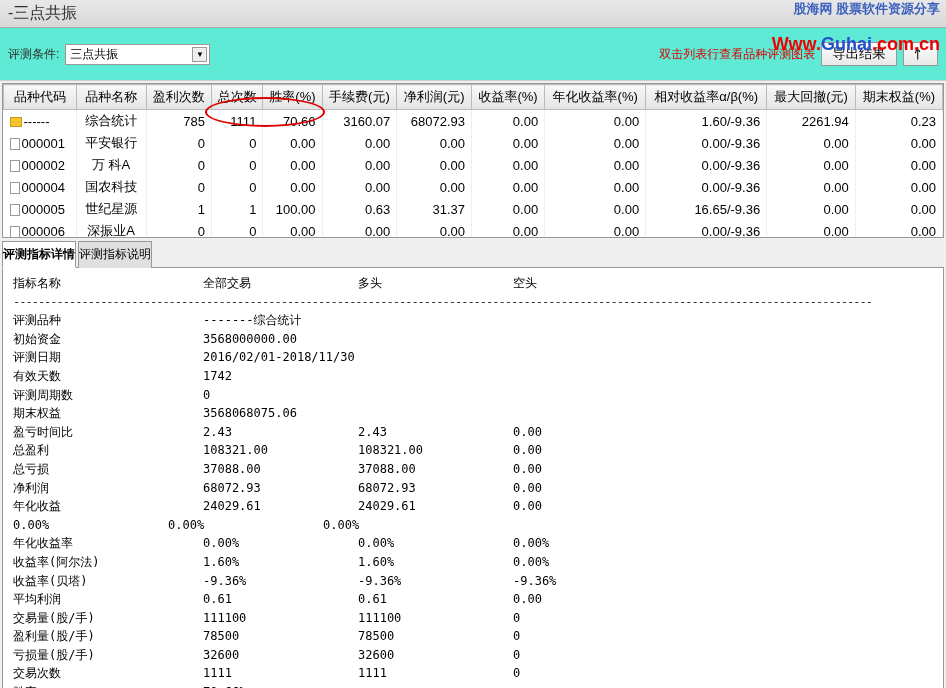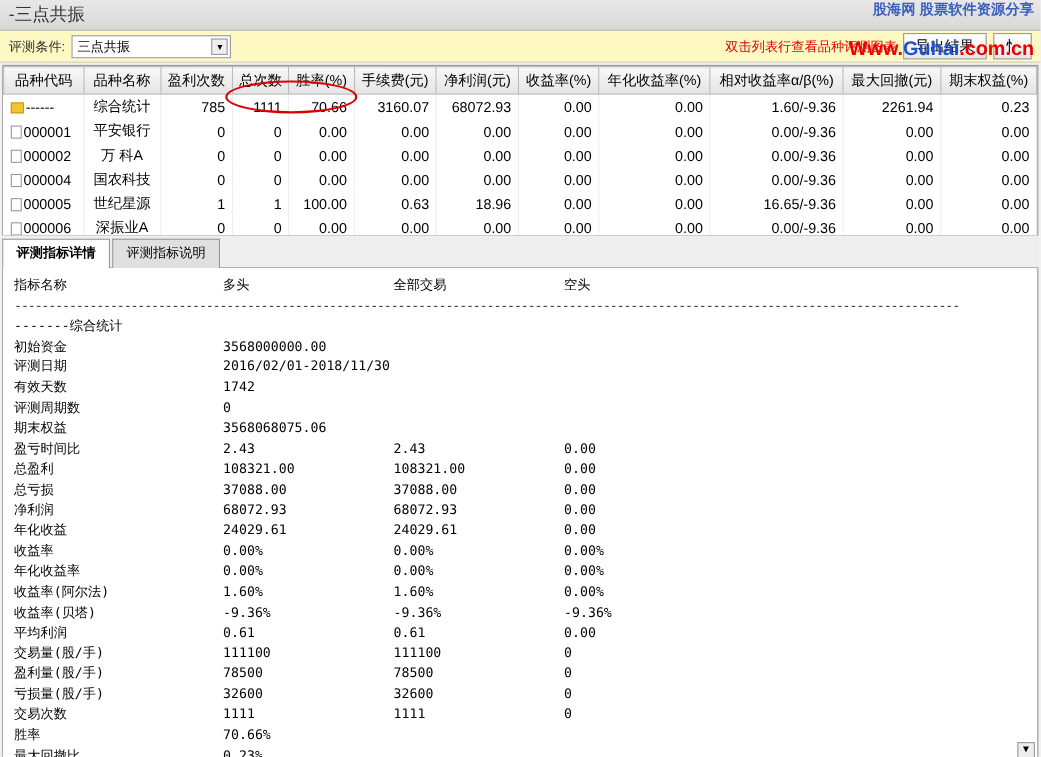--- a/index.html
+++ b/index.html
@@ -1,18 +1,18 @@
 <!DOCTYPE html>
 <html><head>
   <meta charset="utf-8">
   <style>
     * { box-sizing: border-box; margin: 0; padding: 0; }
     body { font-family: "Microsoft YaHei", SimSun, Arial, sans-serif; font-size: 12px; background: #f0f0f0; width: 946px; height: 688px; overflow: hidden; }
     .title-bar { background: linear-gradient(#e8e8e8, #d8d8d8); border-bottom: 1px solid #aaa; padding: 3px 8px; font-size: 16px; color: #333; }
-    .toolbar { background: #fef9c3; border-bottom: 1px solid #ccc; padding: 2px 8px; display: flex; align-items: center; gap: 6px; }
+    .toolbar { background: #5eead4; border-bottom: 1px solid #ccc; padding: 14px 8px; display: flex; align-items: center; gap: 6px; }
     .toolbar-label { color: #333; }
     .combo { border: 1px solid #999; background: #fff; width: 145px; height: 21px; display: flex; align-items: center; padding: 0 4px; position: relative; }
     .combo-arrow { position: absolute; right: 2px; border: 1px solid #999; width: 15px; height: 15px; display: flex; align-items: center; justify-content: center; font-size: 8px; background: #eee; }
     .hint-text { color: #d00; margin-left: auto; margin-right: 0; }
     .btn { border: 1px solid #999; background: linear-gradient(#fff,#e8e8e8); padding: 2px 10px; cursor: pointer; }
     .watermark-top { position: absolute; right: 6px; top: 0; font-size: 13px; color: #3a5fbf; font-weight: bold; z-index: 5; }
     .watermark-url { position: absolute; right: 6px; top: 34px; font-size: 18px; font-weight: bold; z-index: 5; }
     .watermark-url .red { color: #e00; }
     .watermark-url .blue { color: #2050d0; }
     
@@ -22,21 +22,21 @@
     td { border-right: 1px solid #eee; padding: 2px 6px; text-align: right; white-space: nowrap; }
     td.left { text-align: left; }
     td.center { text-align: center; }
     tr.selected td { background: #fff; }
     .folder-icon { display: inline-block; width: 12px; height: 10px; background: #f4c430; border: 1px solid #c89820; vertical-align: middle; margin-right: 2px; }
     .file-icon { display: inline-block; width: 10px; height: 12px; background: #fff; border: 1px solid #999; vertical-align: middle; margin-right: 2px; }
     .red-circle { position: absolute; border: 2px solid #d00; border-radius: 50%; width: 120px; height: 30px; left: 202px; top: 13px; pointer-events: none; z-index: 3; }
     
     .tabs-wrap { margin: 2px; }
     .tab-header { display: flex; border-bottom: 1px solid #999; background: #eee; }
-    .tab { border: 1px solid #999; border-bottom: none; padding: 4px 12px; background: #e0e0e0; margin-right: 2px; cursor: pointer; position: relative; top: 1px; }
+    .tab { border: 1px solid #999; border-bottom: none; padding: 4px 0; background: #e0e0e0; margin-right: 2px; cursor: pointer; position: relative; top: 1px; }
     .tab.active { background: #fff; font-weight: bold; border-bottom: 1px solid #fff; }
     .detail-panel { border: 1px solid #999; border-top: none; background: #fff; height: 450px; overflow: auto; padding: 6px 10px; font-family: SimSun, monospace; font-size: 12px; line-height: 1.55; position: relative; }
     .detail-header { display: flex; font-weight: normal; }
     .detail-header .c1 { width: 190px; }
     .detail-header .c2 { width: 155px; }
     .detail-header .c3 { width: 155px; }
     .dashes { color: #333; letter-spacing: -1px; }
     .detail-row { display: flex; }
     .detail-row .lbl { width: 190px; }
     .detail-row .v1 { width: 155px; }
@@ -143,21 +143,21 @@
           <td>0.00</td>
           <td>0.00</td>
         </tr>
         <tr>
           <td class="left"><span class="file-icon"></span>000005</td>
           <td class="center">世纪星源</td>
           <td>1</td>
           <td>1</td>
           <td>100.00</td>
           <td>0.63</td>
-          <td>18.96</td>
+          <td>31.37</td>
           <td>0.00</td>
           <td>0.00</td>
           <td>16.65/-9.36</td>
           <td>0.00</td>
           <td>0.00</td>
         </tr>
         <tr>
           <td class="left"><span class="file-icon"></span>000006</td>
           <td class="center">深振业A</td>
           <td>0</td>
@@ -190,27 +190,28 @@
 </div>
 
 <div class="tabs-wrap">
   <div class="tab-header">
     <div class="tab active">评测指标详情</div>
     <div class="tab">评测指标说明</div>
   </div>
   <div class="detail-panel">
     <div class="detail-header">
       <span class="c1">指标名称</span>
+      <span class="c2">全部交易</span>
       <span class="c2">多头</span>
-      <span class="c2">全部交易</span>
       <span class="c3">空头</span>
     </div>
     <div class="dashes">------------------------------------------------------------------------------------------------------------------------------------------</div>
     <div id="detail-rows">
         <div class="detail-row">
+          <span class="lbl">评测品种</span>
           <span class="v1">-------综合统计</span>
           <span class="v2"></span>
           <span class="v3"></span>
         </div>
         <div class="detail-row">
           <span class="lbl">初始资金</span>
           <span class="v1">3568000000.00</span>
           <span class="v2"></span>
           <span class="v3"></span>
         </div>
@@ -262,21 +263,20 @@
           <span class="v2">68072.93</span>
           <span class="v3">0.00</span>
         </div>
         <div class="detail-row">
           <span class="lbl">年化收益</span>
           <span class="v1">24029.61</span>
           <span class="v2">24029.61</span>
           <span class="v3">0.00</span>
         </div>
         <div class="detail-row">
-          <span class="lbl">收益率</span>
           <span class="v1">0.00%</span>
           <span class="v2">0.00%</span>
           <span class="v3">0.00%</span>
         </div>
         <div class="detail-row">
           <span class="lbl">年化收益率</span>
           <span class="v1">0.00%</span>
           <span class="v2">0.00%</span>
           <span class="v3">0.00%</span>
         </div>

